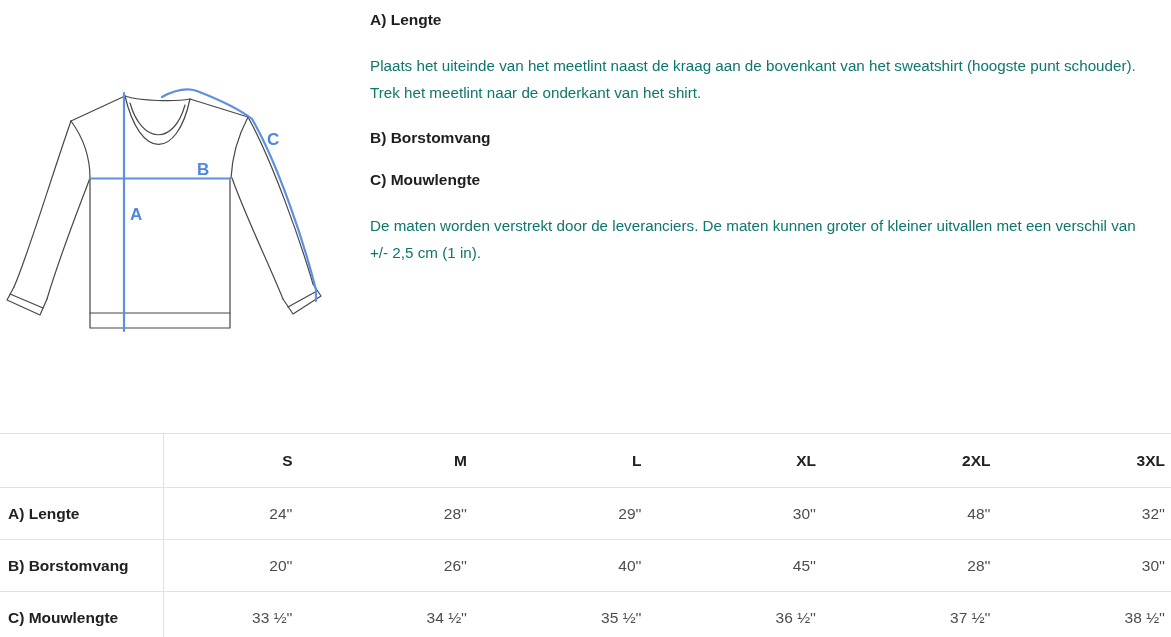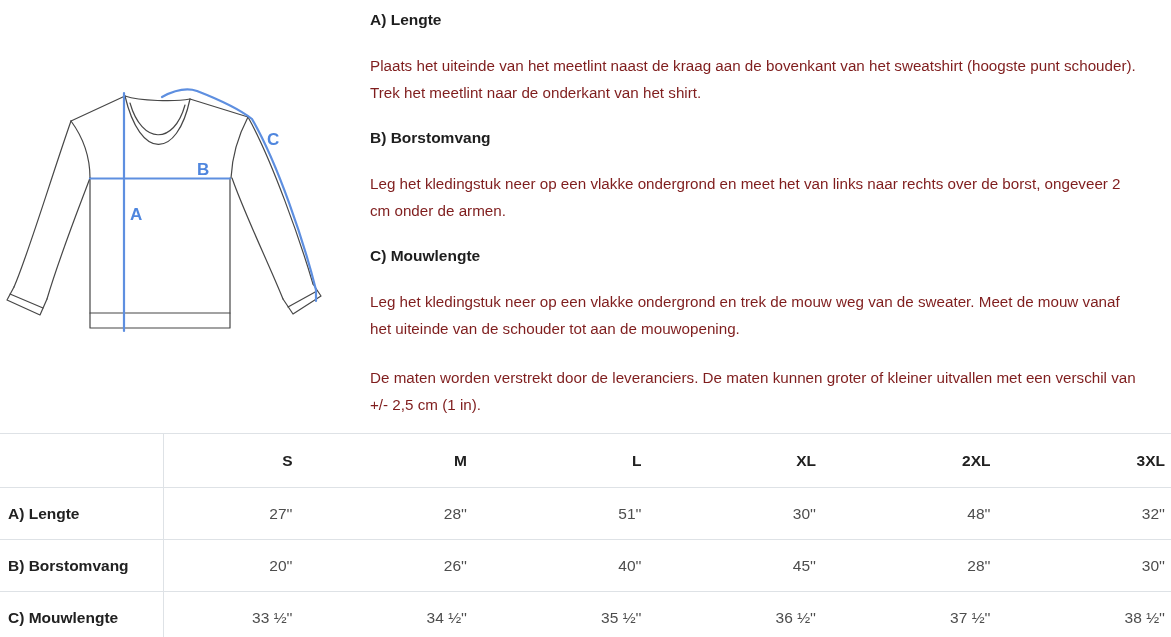--- a/index.html
+++ b/index.html
@@ -11,21 +11,21 @@
   .diagram{position:absolute;left:0;top:0;width:360px;height:430px;}
   .garment{stroke:#474747;stroke-width:1.2;fill:none;stroke-linejoin:round;stroke-linecap:round;}
   .measure{stroke-width:2.2;fill:none;stroke-linecap:round;}
   .mlabel{font-family:"Liberation Sans",sans-serif;font-size:17px;font-weight:bold;}
   
   .instructions{position:absolute;left:370px;top:10px;width:772px;}
   .instructions h3{
     margin:0 0 22px 0;font-size:15.5px;line-height:20px;font-weight:bold;color:#1e1e1e;
   }
   .instructions p{
-    margin:0 0 22px 0;font-size:15.2px;line-height:27px;color:#7f1d1d;
+    margin:0 0 22px 0;font-size:15.2px;line-height:27px;color:#0f766e;
   }
   
   .table-wrap{position:absolute;left:0;top:433px;width:1171px;height:204px;overflow:hidden;}
   table{border-collapse:collapse;table-layout:fixed;width:1210px;border-top:1px solid #dee2e6;}
   col.c0{width:163px;}
   thead th{height:51px;}
   tbody tr{height:52px;}
   th,td{font-size:15.5px;vertical-align:middle;}
   th.rowlabel{
     text-align:left;padding-left:8px;font-weight:bold;color:#212121;
@@ -73,23 +73,21 @@
       <text class="mlabel" x="130" y="220" fill="#4f86de">A</text>
       <text class="mlabel" x="197" y="175" fill="#4f86de">B</text>
       <text class="mlabel" x="267" y="145" fill="#4f86de">C</text>
     </g>
   </svg>
 
   <div class="instructions">
     <h3>A) Lengte</h3>
     <p>Plaats het uiteinde van het meetlint naast de kraag aan de bovenkant van het sweatshirt (hoogste punt schouder). Trek het meetlint naar de onderkant van het shirt.</p>
     <h3>B) Borstomvang</h3>
-    <p>Leg het kledingstuk neer op een vlakke ondergrond en meet het van links naar rechts over de borst, ongeveer 2 cm onder de armen.</p>
     <h3>C) Mouwlengte</h3>
-    <p>Leg het kledingstuk neer op een vlakke ondergrond en trek de mouw weg van de sweater. Meet de mouw vanaf het uiteinde van de schouder tot aan de mouwopening.</p>
     <p>De maten worden verstrekt door de leveranciers. De maten kunnen groter of kleiner uitvallen met een verschil van +/- 2,5 cm (1 in).</p>
   </div>
 
   <div class="table-wrap">
     <table>
       <colgroup>
         <col class="c0">
           <col>
           <col>
           <col>
@@ -104,23 +102,23 @@
           <th class="sizecol">M</th>
           <th class="sizecol">L</th>
           <th class="sizecol">XL</th>
           <th class="sizecol">2XL</th>
           <th class="sizecol">3XL</th>
         </tr>
       </thead>
       <tbody>
         <tr>
           <th class="rowlabel">A) Lengte</th>
-          <td class="val">27''</td>
+          <td class="val">24''</td>
           <td class="val">28''</td>
-          <td class="val">51''</td>
+          <td class="val">29''</td>
           <td class="val">30''</td>
           <td class="val">48''</td>
           <td class="val">32''</td>
         </tr>
         <tr>
           <th class="rowlabel">B) Borstomvang</th>
           <td class="val">20''</td>
           <td class="val">26''</td>
           <td class="val">40''</td>
           <td class="val">45''</td>

